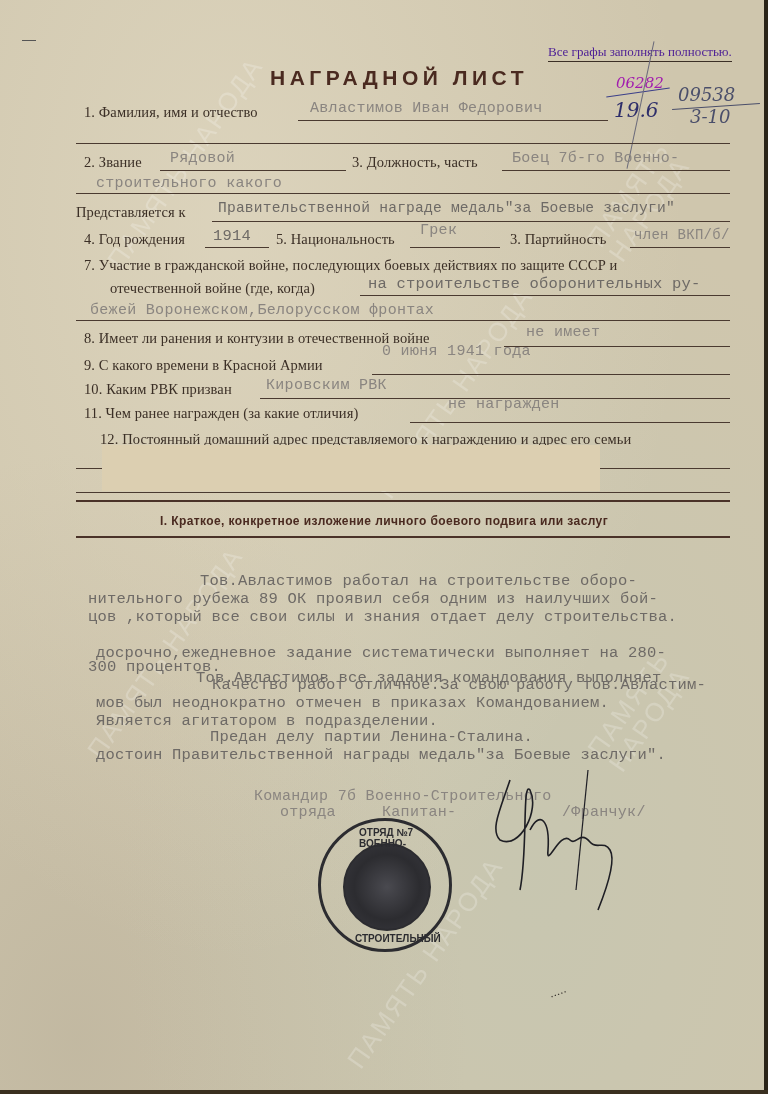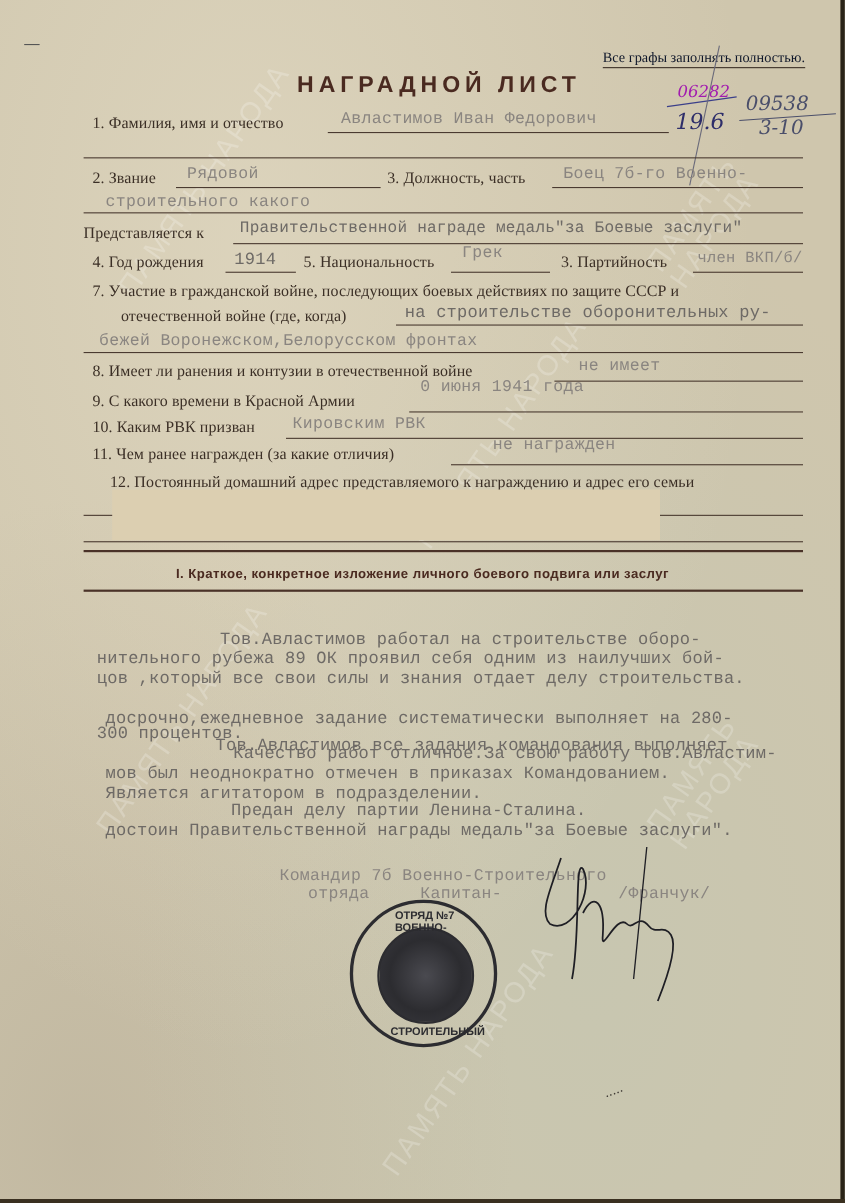--- a/index.html
+++ b/index.html
@@ -21,21 +21,21 @@
     .typed-dark { font-family:"Liberation Mono", monospace; font-size:15.5px; color:#6e6a66; letter-spacing:0.2px; }
     .line { position:absolute; height:1px; background:#4a3a30; }
     .thick { position:absolute; height:2px; background:#4a3228; }
     .title {
       position:absolute; left:270px; top:66px;
       font-family:"Liberation Sans", sans-serif; font-weight:bold; font-size:21px;
       letter-spacing:4.5px; color:#4a2a20;
     }
     .note {
       position:absolute; left:548px; top:44px;
-      font-family:"Liberation Serif", serif; font-size:13px; color:#0f172a;
+      font-family:"Liberation Serif", serif; font-size:13px; color:#4c1d95;
       border-bottom:1px solid #3b2f26; padding-bottom:1px;
     }
     .section-head {
       position:absolute; left:160px; top:514px;
       font-family:"Liberation Sans", sans-serif; font-weight:bold; font-size:12px;
       color:#4a2a20; letter-spacing:0.4px;
     }
     .redact { position:absolute; left:102px; top:445px; width:498px; height:46px; background:#dccfb1; }
     .hand { font-family:"DejaVu Serif", serif; font-style:italic; color:#4a4e8a; }
     .watermark {

